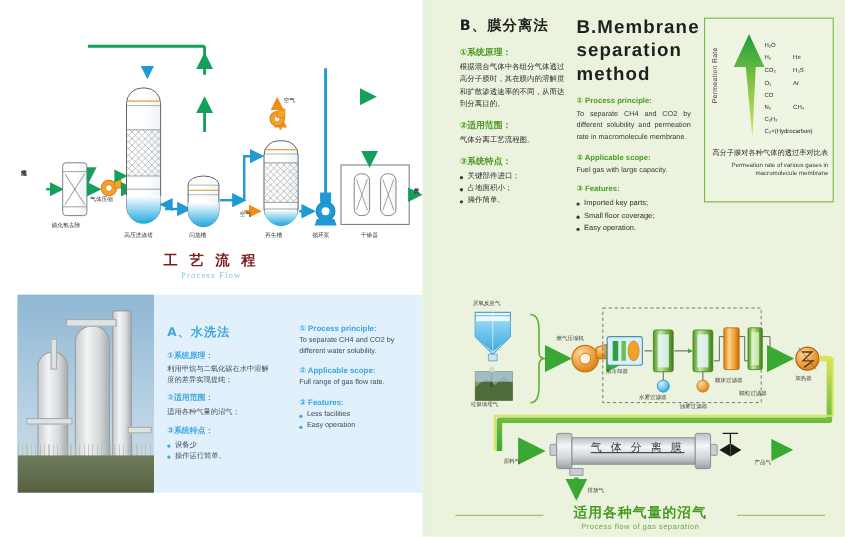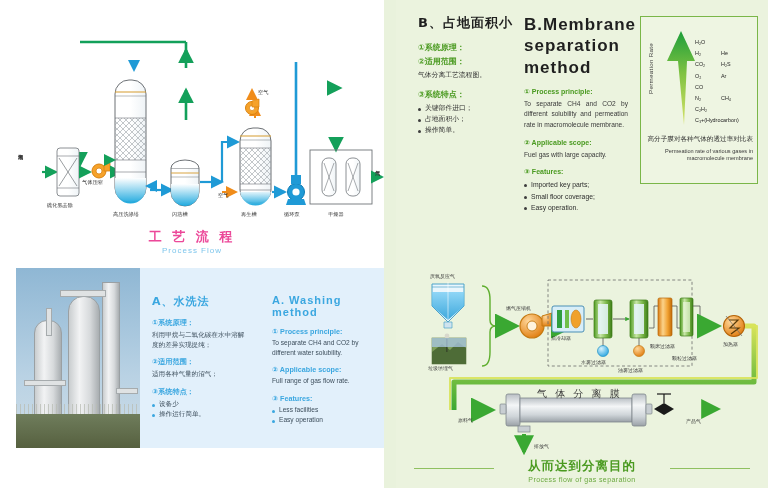--- a/index.html
+++ b/index.html
@@ -19,22 +19,22 @@
   .fence{position:absolute;left:0;right:0;bottom:26px;height:18px;background:repeating-linear-gradient(90deg,#b9bdb4 0 1px,transparent 1px 4px);opacity:.75;}
   .pipe{position:absolute;background:#dfe2e3;border:1px solid #a6abad;}
 
   
   .cn{font-family:"DejaVu Sans","Liberation Sans",sans-serif;}
 
   
   #flow{position:absolute;left:0;top:0;width:384px;height:262px;}
   #flow svg{position:absolute;left:0;top:0;}
   .flowtitle{position:absolute;left:0;top:228px;width:384px;text-align:center;}
-  .flowtitle .t1{font-size:13px;letter-spacing:3px;color:#ec4899;font-weight:bold;}
-  .flowtitle .t2{font-size:8px;color:#7ec6ec;letter-spacing:1px;margin-top:0;}
+  .flowtitle .t1{font-size:13px;letter-spacing:3px;color:#7f1d1d;font-weight:bold;}
+  .flowtitle .t2{font-size:8px;color:#7ec6ec;letter-spacing:1px;margin-top:0;font-family:Liberation Serif, serif;}
 
   .lbl{position:absolute;font-size:5.2px;color:#333;white-space:nowrap;line-height:1;}
   .lbl-v{writing-mode:vertical-rl;}
 
   
   .wash{position:absolute;top:294px;}
   .wash-cn{left:152px;width:108px;}
   .wash-en{left:272px;width:108px;}
   .wash h3{margin:0 0 9px 0;font-size:11px;color:#3ba7e0;font-weight:bold;letter-spacing:1px;}
   .wash .sec{font-size:7.2px;color:#3ba7e0;font-weight:bold;margin:0 0 2px 0;}
@@ -252,35 +252,35 @@
     <p class="sec cn">②适用范围：</p>
     <p class="bdy cn">适用各种气量的沼气；</p>
     <p class="sec cn">③系统特点：</p>
     <ul>
       <li class="cn">设备少</li>
       <li class="cn">操作运行简单。</li>
     </ul>
   </div>
 
   <div class="wash wash-en">
-    <h3>A. Washing method</h3>
     <p class="sec">① Process principle:</p>
     <p class="bdy">To separate CH4 and CO2 by different water solubility.</p>
     <p class="sec">② Applicable scope:</p>
     <p class="bdy">Full range of gas flow rate.</p>
     <p class="sec">③ Features:</p>
     <ul>
       <li>Less facilities</li>
       <li>Easy operation</li>
     </ul>
   </div>
 
   <div class="mem mem-cn">
-    <h3 class="cn">B、占地面积小</h3>
+    <h3 class="cn">B、膜分离法</h3>
     <p class="sec cn">①系统原理：</p>
+    <p class="bdy cn">根据混合气体中各组分气体透过高分子膜时，其在膜内的溶解度和扩散渗透速率的不同，从而达到分离目的。</p>
     <p class="sec cn">②适用范围：</p>
     <p class="bdy cn">气体分离工艺流程图。</p>
     <p class="sec cn">③系统特点：</p>
     <ul>
       <li class="cn">关键部件进口；</li>
       <li class="cn">占地面积小；</li>
       <li class="cn">操作简单。</li>
     </ul>
   </div>
 
@@ -472,25 +472,25 @@
     <span class="glbl cn" style="left:34px;top:12px;">厌氧反应气</span>
     <span class="glbl cn" style="left:32px;top:104px;">垃圾填埋气</span>
     <span class="glbl cn" style="left:110px;top:44px;">燃气压缩机</span>
     <span class="glbl cn" style="left:155px;top:74px;">后冷却器</span>
     <span class="glbl cn" style="left:185px;top:98px;">水雾过滤器</span>
     <span class="glbl cn" style="left:222px;top:106px;">油雾过滤器</span>
     <span class="glbl cn" style="left:254px;top:82px;">颗床过滤器</span>
     <span class="glbl cn" style="left:276px;top:94px;">颗粒过滤器</span>
     <span class="glbl cn" style="left:327px;top:80px;">加热器</span>
     <span class="glbl cn" style="left:62px;top:156px;">原料气</span>
-    <span class="glbl cn" style="left:141px;top:127px;font-size:10px;letter-spacing:2.5px;color:#3a3a3a;">气 体 分 离 膜</span>
+    <span class="glbl cn" style="left:141px;top:141px;font-size:10px;letter-spacing:2.5px;color:#3a3a3a;text-decoration:underline;">气 体 分 离 膜</span>
     <span class="glbl cn" style="left:138px;top:182px;">排放气</span>
     <span class="glbl cn" style="left:290px;top:157px;">产品气</span>
 
     <div class="rulel"></div>
     <div class="ruler"></div>
     <div class="gastitle">
-      <div class="t1 cn">从而达到分离目的</div>
+      <div class="t1 cn">适用各种气量的沼气</div>
       <div class="t2">Process flow of gas separation</div>
     </div>
   </div>
 
 </div>
 
 </body></html>

